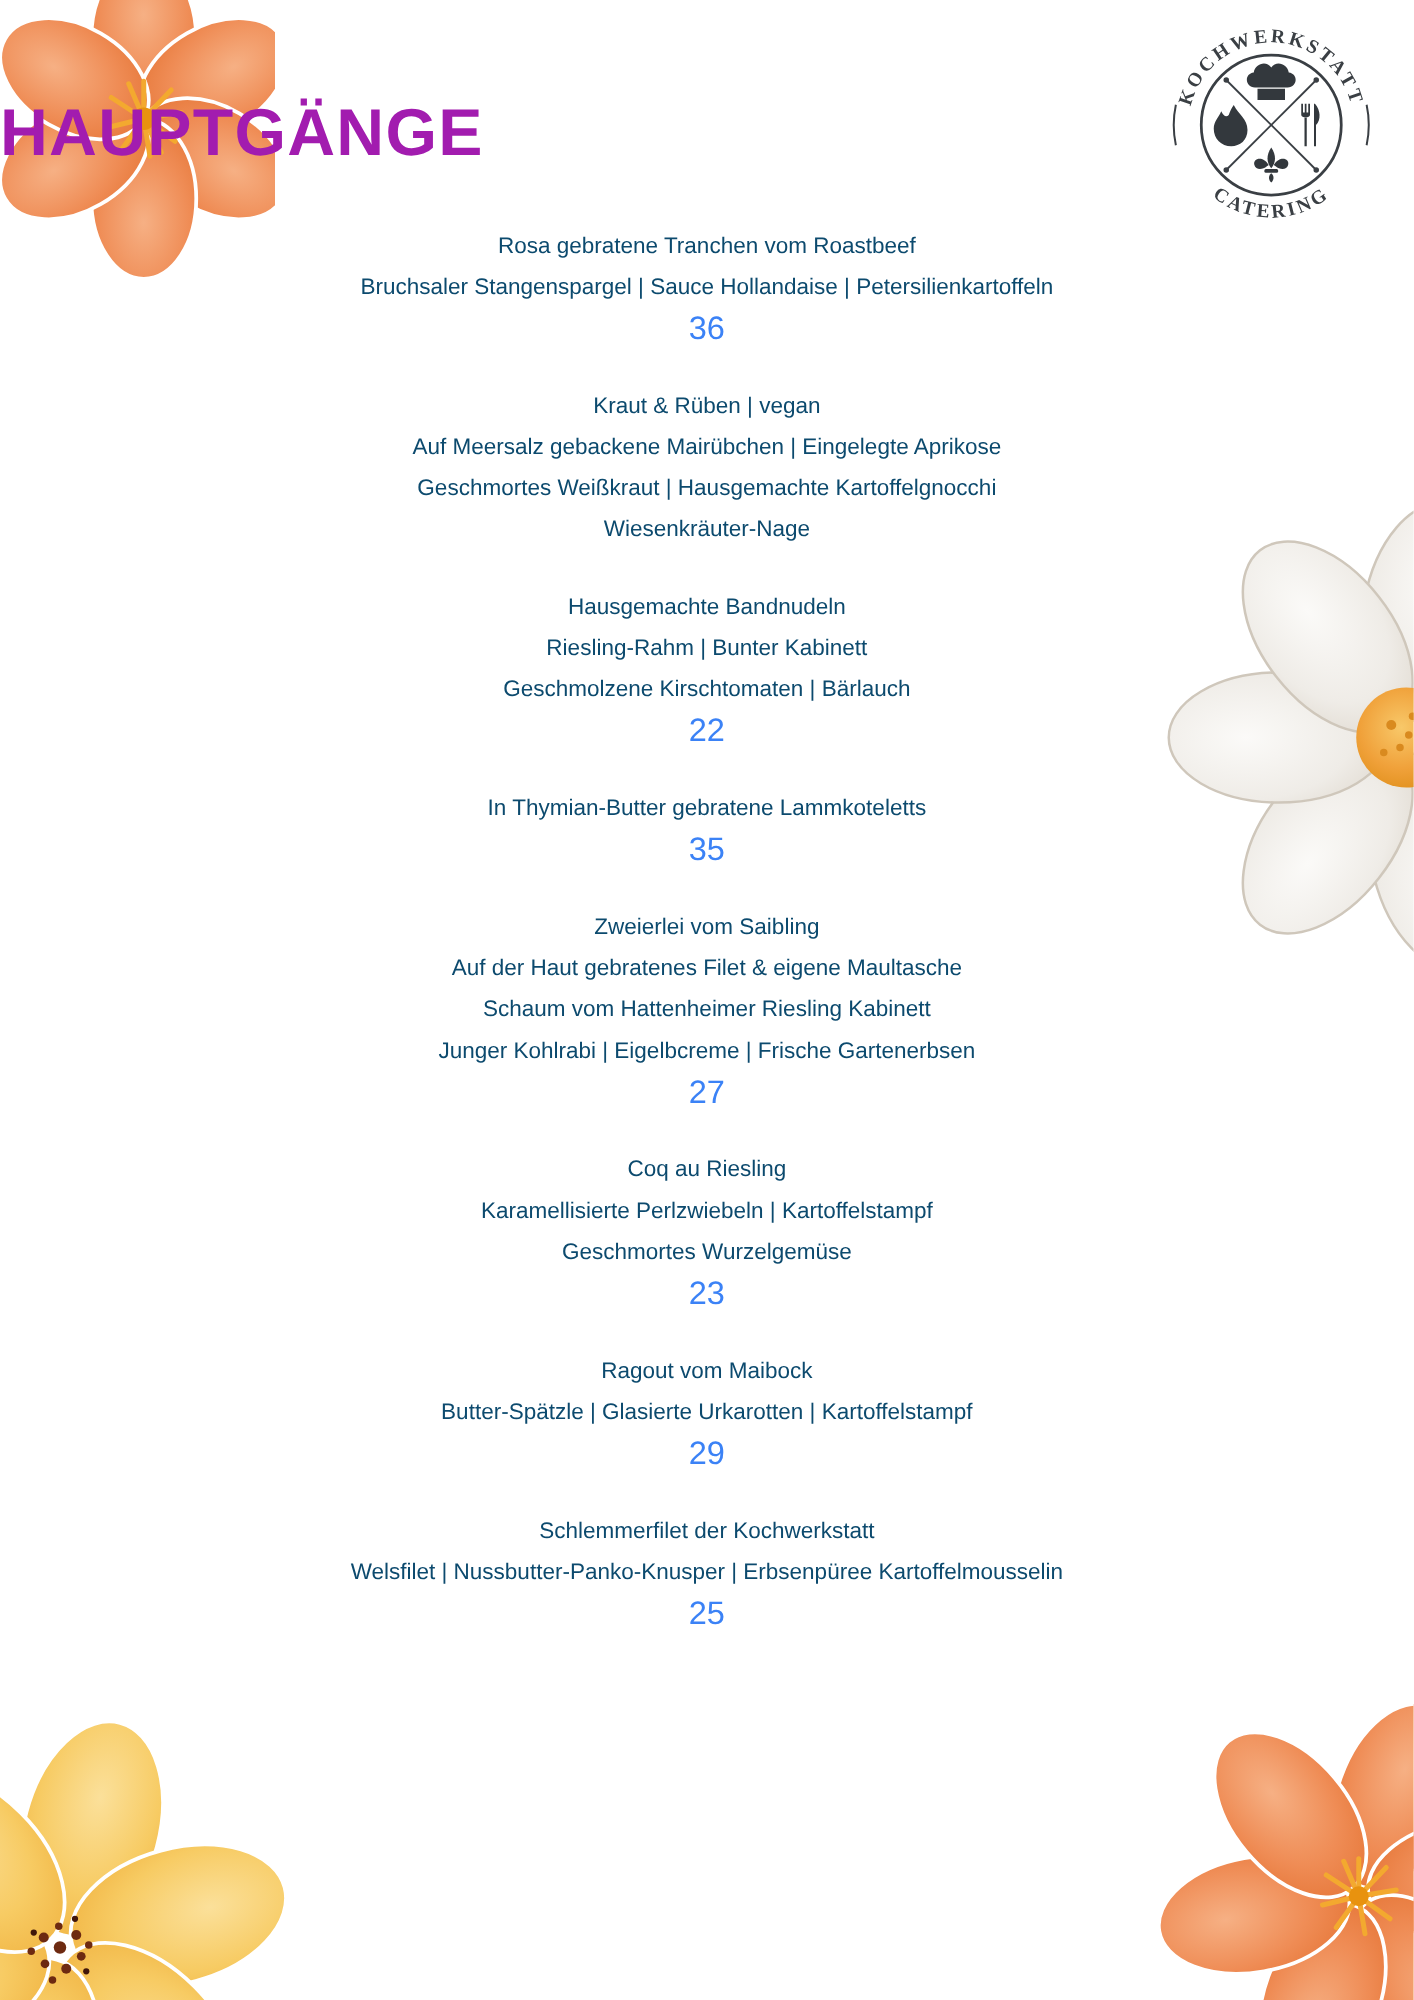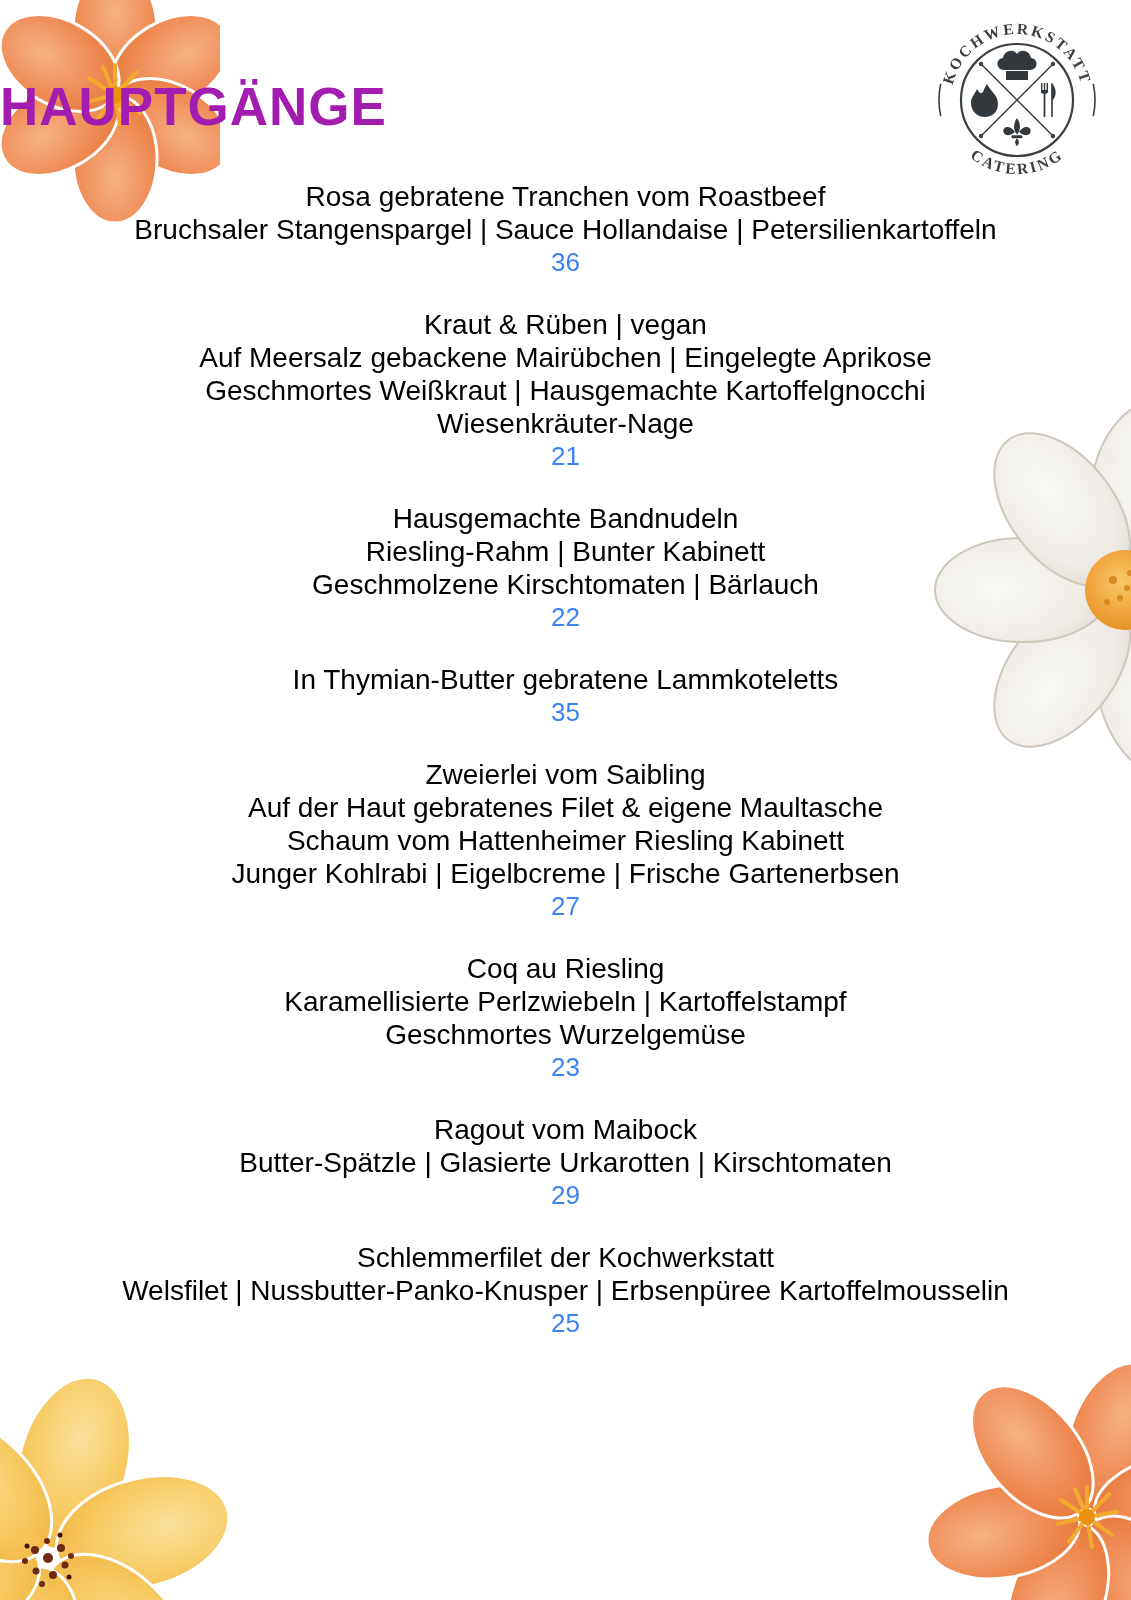--- a/index.html
+++ b/index.html
@@ -22,24 +22,24 @@
   }
   .menu {
     position:absolute;
     top:180px; left:50%;
     transform:translateX(-50%);
     width:1060px;
     text-align:center;
   }
   .course { margin:0 0 29px 0; }
   .course-line {
-    font-size:28px;
+    font-size:18px;
     line-height:33px;
     white-space:nowrap;
-    color:#000000;
+    color:#0c4a6e;
   }
   .course-price {
     font-size:26px;
     line-height:33px;
     color:#3b82f6;
   }
   .flower { position:absolute; pointer-events:none; }
   .logo-badge { position:absolute; top:12px; left:929px; }
   .logo-arc-text {
     font-family:"Liberation Serif", serif;
@@ -278,21 +278,20 @@
       <div class="course-line">Rosa gebratene Tranchen vom Roastbeef</div>
       <div class="course-line">Bruchsaler Stangenspargel | Sauce Hollandaise | Petersilienkartoffeln</div>
       <div class="course-price">36</div>
     </div>
 
     <div class="course">
       <div class="course-line">Kraut &amp; Rüben | vegan</div>
       <div class="course-line">Auf Meersalz gebackene Mairübchen | Eingelegte Aprikose</div>
       <div class="course-line">Geschmortes Weißkraut | Hausgemachte Kartoffelgnocchi</div>
       <div class="course-line">Wiesenkräuter-Nage</div>
-      <div class="course-price">21</div>
     </div>
 
     <div class="course">
       <div class="course-line">Hausgemachte Bandnudeln</div>
       <div class="course-line">Riesling-Rahm | Bunter Kabinett</div>
       <div class="course-line">Geschmolzene Kirschtomaten | Bärlauch</div>
       <div class="course-price">22</div>
     </div>
 
     <div class="course">
@@ -310,21 +309,21 @@
 
     <div class="course">
       <div class="course-line">Coq au Riesling</div>
       <div class="course-line">Karamellisierte Perlzwiebeln | Kartoffelstampf</div>
       <div class="course-line">Geschmortes Wurzelgemüse</div>
       <div class="course-price">23</div>
     </div>
 
     <div class="course">
       <div class="course-line">Ragout vom Maibock</div>
-      <div class="course-line">Butter-Spätzle | Glasierte Urkarotten | Kirschtomaten</div>
+      <div class="course-line">Butter-Spätzle | Glasierte Urkarotten | Kartoffelstampf</div>
       <div class="course-price">29</div>
     </div>
 
     <div class="course">
       <div class="course-line">Schlemmerfilet der Kochwerkstatt</div>
       <div class="course-line">Welsfilet | Nussbutter-Panko-Knusper | Erbsenpüree Kartoffelmousselin</div>
       <div class="course-price">25</div>
     </div>
 
   </div>

